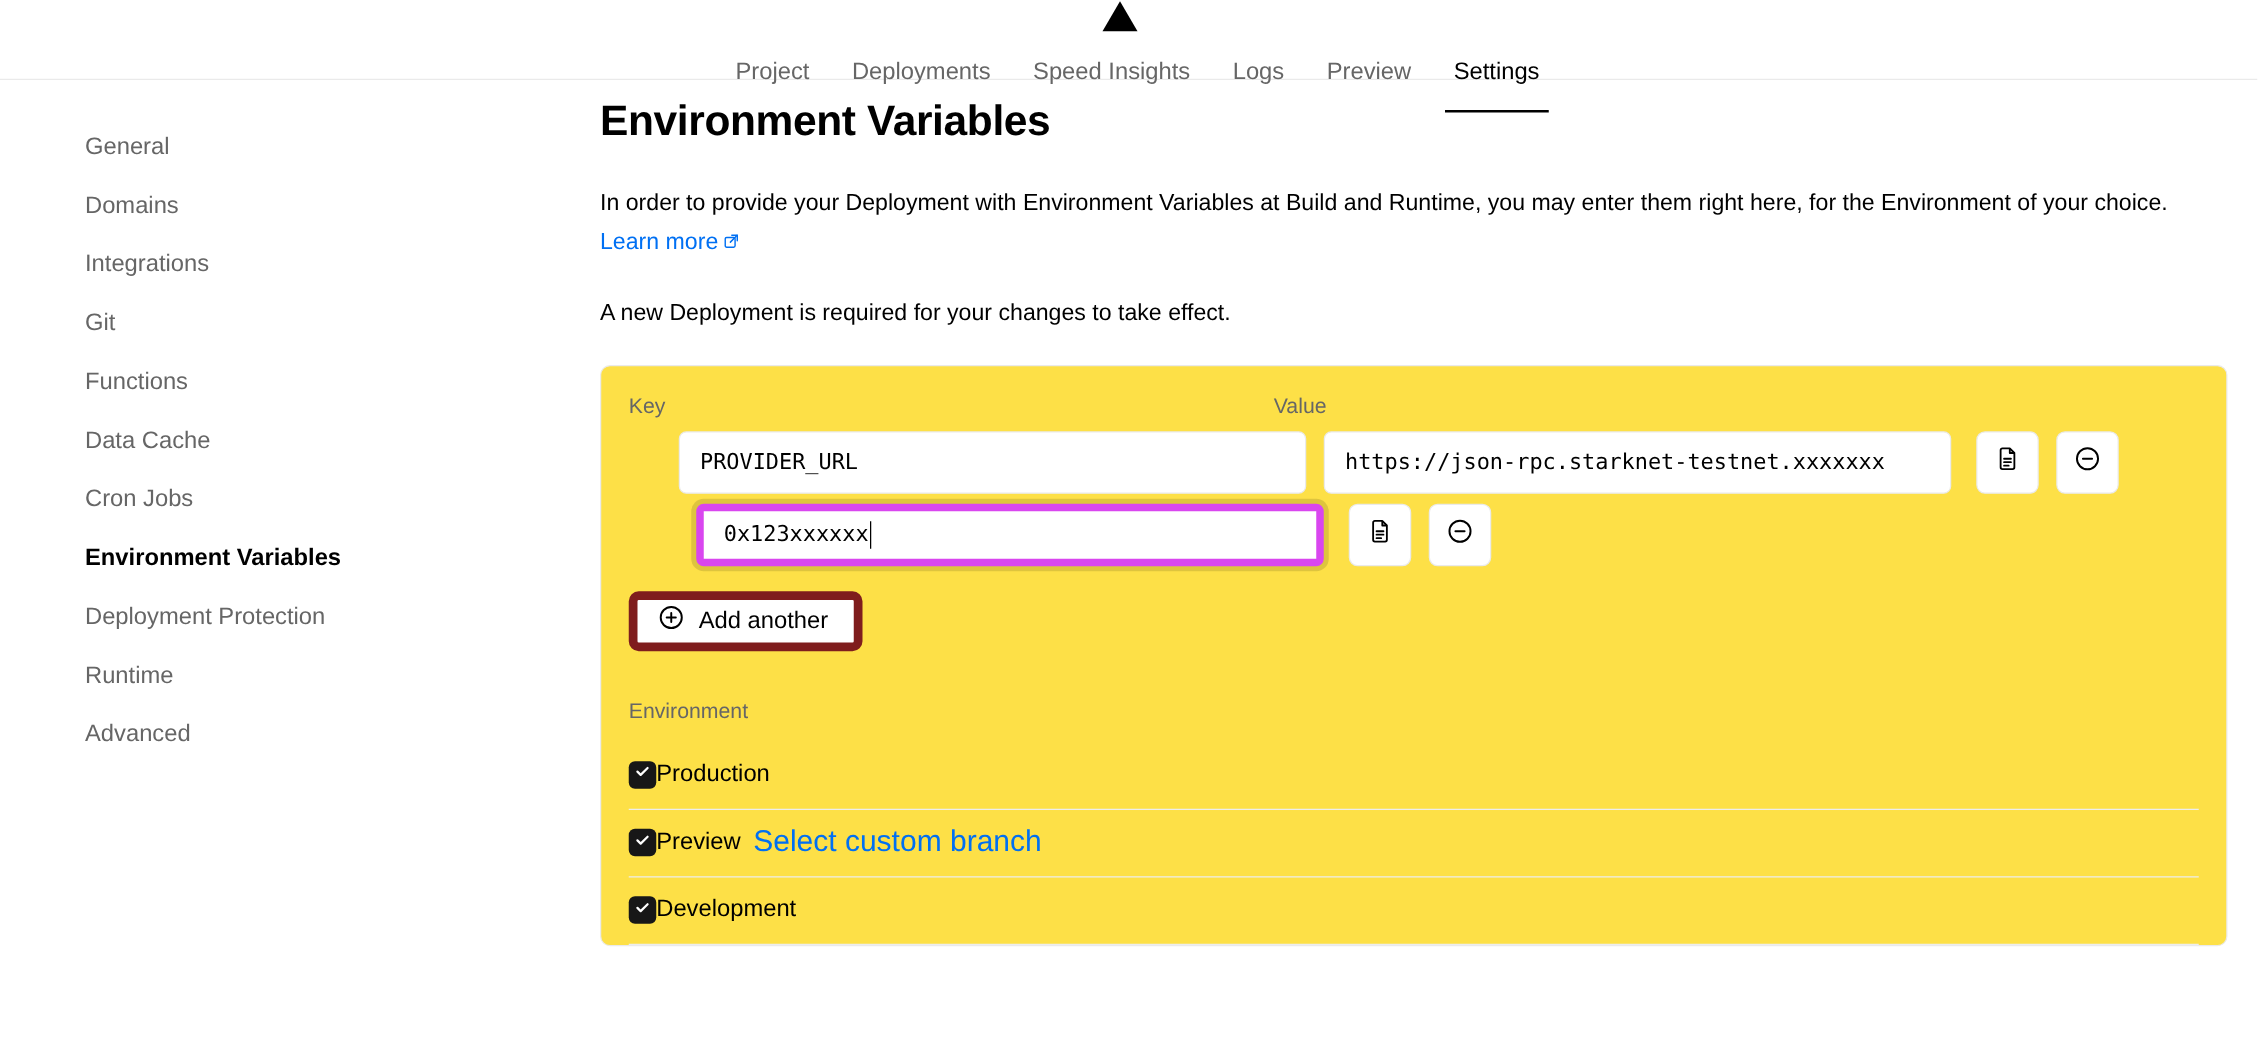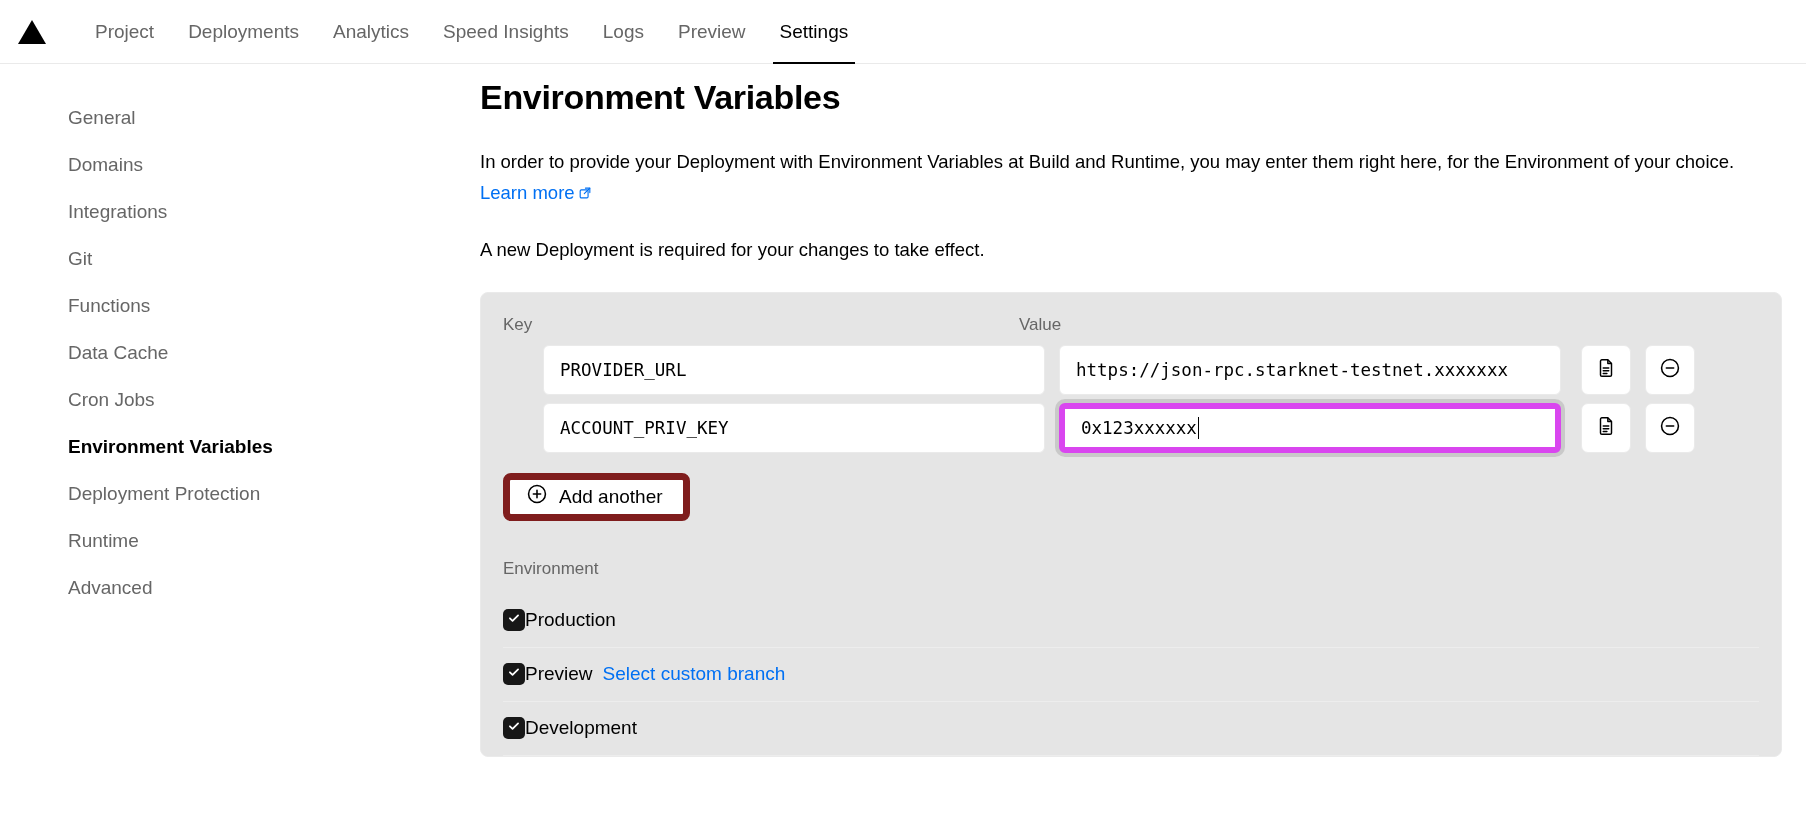--- a/index.html
+++ b/index.html
@@ -13,20 +13,21 @@
 
   
   .topnav {
     height: 64px;
     border-bottom: 1px solid #eaeaea;
     display: flex;
     align-items: center;
     padding-left: 14px;
     background: #fff;
     position: relative;
+    flex-direction: column;
   }
   .logo {
     width: 36px; height: 36px;
     display: flex; align-items: center; justify-content: center;
     margin-right: 28px;
   }
   .logo svg { display: block; }
   .navlist { display: flex; align-items: stretch; height: 64px; }
   .navitem {
     display: flex; align-items: center;
@@ -102,21 +103,21 @@
   .ext-icon {
     display: inline-block;
     vertical-align: -1px;
     margin-left: 3px;
   }
 
   
   .panel {
     border: 1px solid #eaeaea;
     border-radius: 8px;
-    background: #e5e5e5;
+    background: #fde047;
     overflow: hidden;
     margin-right: 0;
   }
   .panel-top { padding: 22px 22px 16px 22px; }
 
   .grid-head {
     display: flex;
     align-items: center;
     margin-bottom: 10px;
   }
@@ -211,21 +212,21 @@
     flex: 0 0 22px;
     border-radius: 5px;
     background: #171717;
     display: flex;
     align-items: center;
     justify-content: center;
     cursor: pointer;
   }
   .env-name { font-size: 19px; color: #000; }
   .env-link {
-    font-size: 19px;
+    font-size: 24px;
     color: #0070f3;
     cursor: pointer;
     margin-left: 10px;
   }
   .env-rows-inner { border-bottom: 1px solid #ededed; }
 </style>
 </head>
 <body>
 
 <div class="topnav">
@@ -233,23 +234,20 @@
     <svg width="30" height="26" viewBox="0 0 30 26" aria-hidden="true">
       <polygon points="15,1 29,25 1,25" fill="#000000"></polygon>
     </svg>
   </div>
   <div class="navlist" id="navlist">
       <div class="navitem">
         <span>Project</span>
       </div>
       <div class="navitem">
         <span>Deployments</span>
-      </div>
-      <div class="navitem">
-        <span>Analytics</span>
       </div>
       <div class="navitem">
         <span>Speed Insights</span>
       </div>
       <div class="navitem">
         <span>Logs</span>
       </div>
       <div class="navitem">
         <span>Preview</span>
       </div>
@@ -322,23 +320,20 @@
                   </svg></span>
               </div>
               <div class="iconbtn">
                 <span><svg width="22" height="22" viewBox="0 0 24 24" fill="none">
                     <circle cx="12" cy="12" r="9.2" stroke="#000" stroke-width="1.7"></circle>
                     <path d="M8 12h8" stroke="#000" stroke-width="1.7" stroke-linecap="round"></path>
                   </svg></span>
               </div>
             </div>
             <div class="row">
-              <div class="col-key inp-wrap">
-                <div class="inp">ACCOUNT_PRIV_KEY</div>
-              </div>
               <div class="col-val inp-wrap">
                 <div class="inp focused">
                   <span>0x123xxxxxx</span>
                   <span class="caret"></span>
                 </div>
               </div>
               <div class="iconbtn" style="margin-left: 20px;">
                 <span><svg width="22" height="22" viewBox="0 0 24 24" fill="none">
                     <path d="M14 3H7.5A1.5 1.5 0 0 0 6 4.5v15A1.5 1.5 0 0 0 7.5 21h9a1.5 1.5 0 0 0 1.5-1.5V7l-4-4z" stroke="#000" stroke-width="1.6" stroke-linejoin="round"></path>
                     <path d="M14 3v4h4" stroke="#000" stroke-width="1.6" stroke-linejoin="round"></path>

